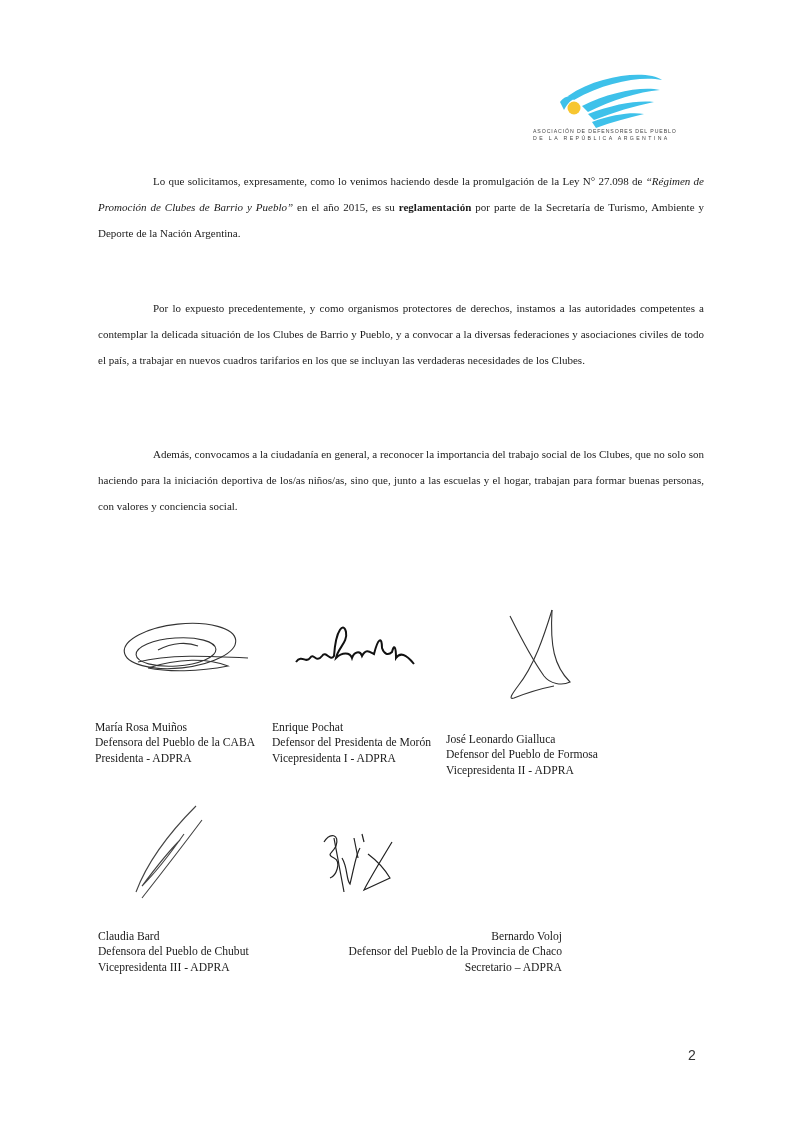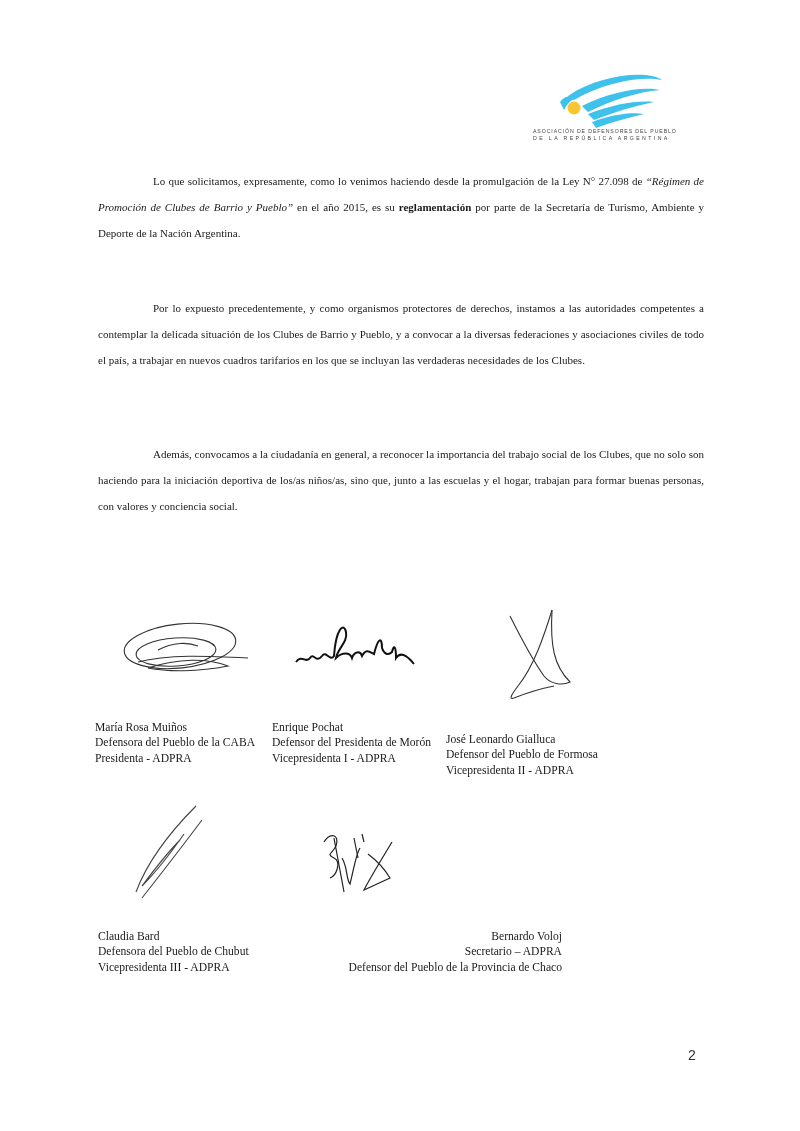--- a/index.html
+++ b/index.html
@@ -89,17 +89,17 @@
   </g>
 </svg>
 
 <div class="sig-block" style="left:98px;top:929px;width:200px;">
   <div>Claudia Bard</div>
   <div>Defensora del Pueblo de Chubut</div>
   <div>Vicepresidenta III - ADPRA</div>
 </div>
 <div class="sig-block" style="left:302px;top:929px;width:260px;text-align:right;">
   <div>Bernardo Voloj</div>
+  <div>Defensor del Pueblo de la Provincia de Chaco</div>
   <div>Secretario – ADPRA</div>
-  <div>Defensor del Pueblo de la Provincia de Chaco</div>
 </div>
 
 <div class="page-num">2</div>
 
 </body></html>

